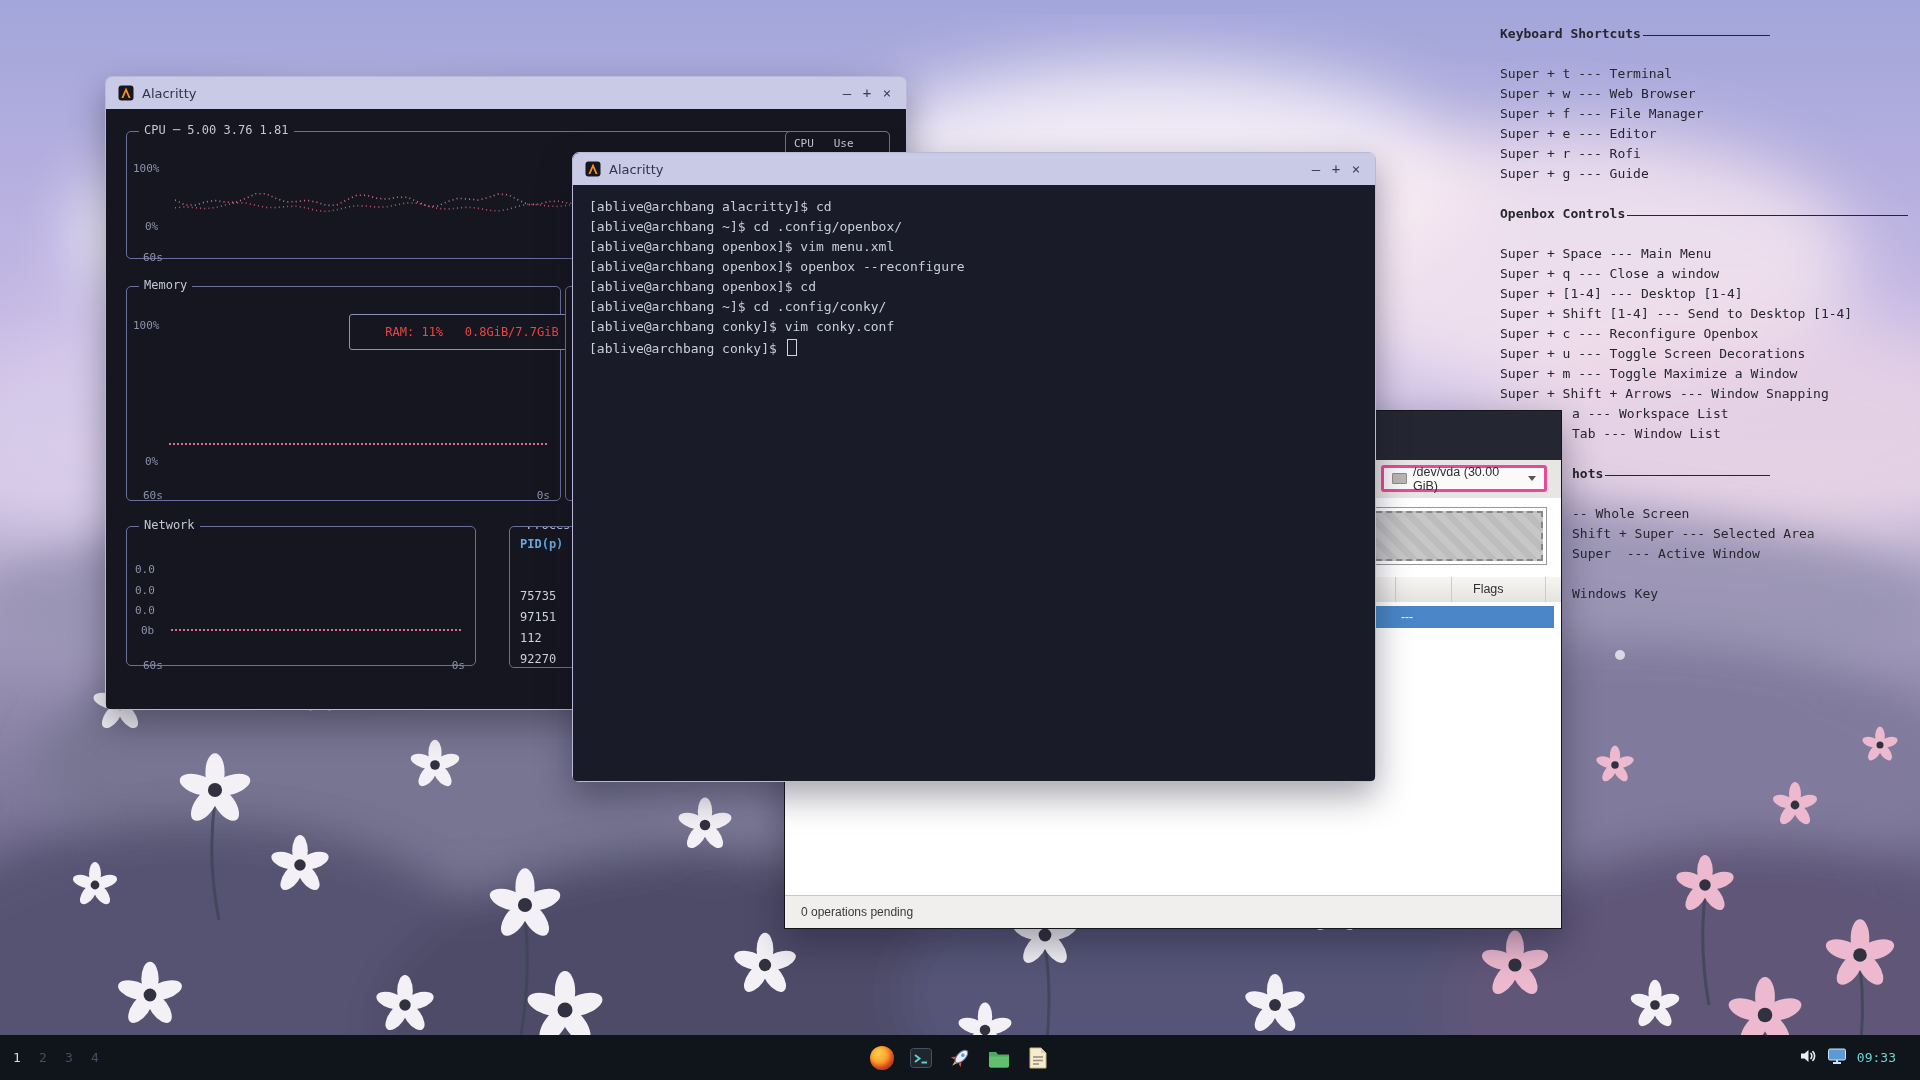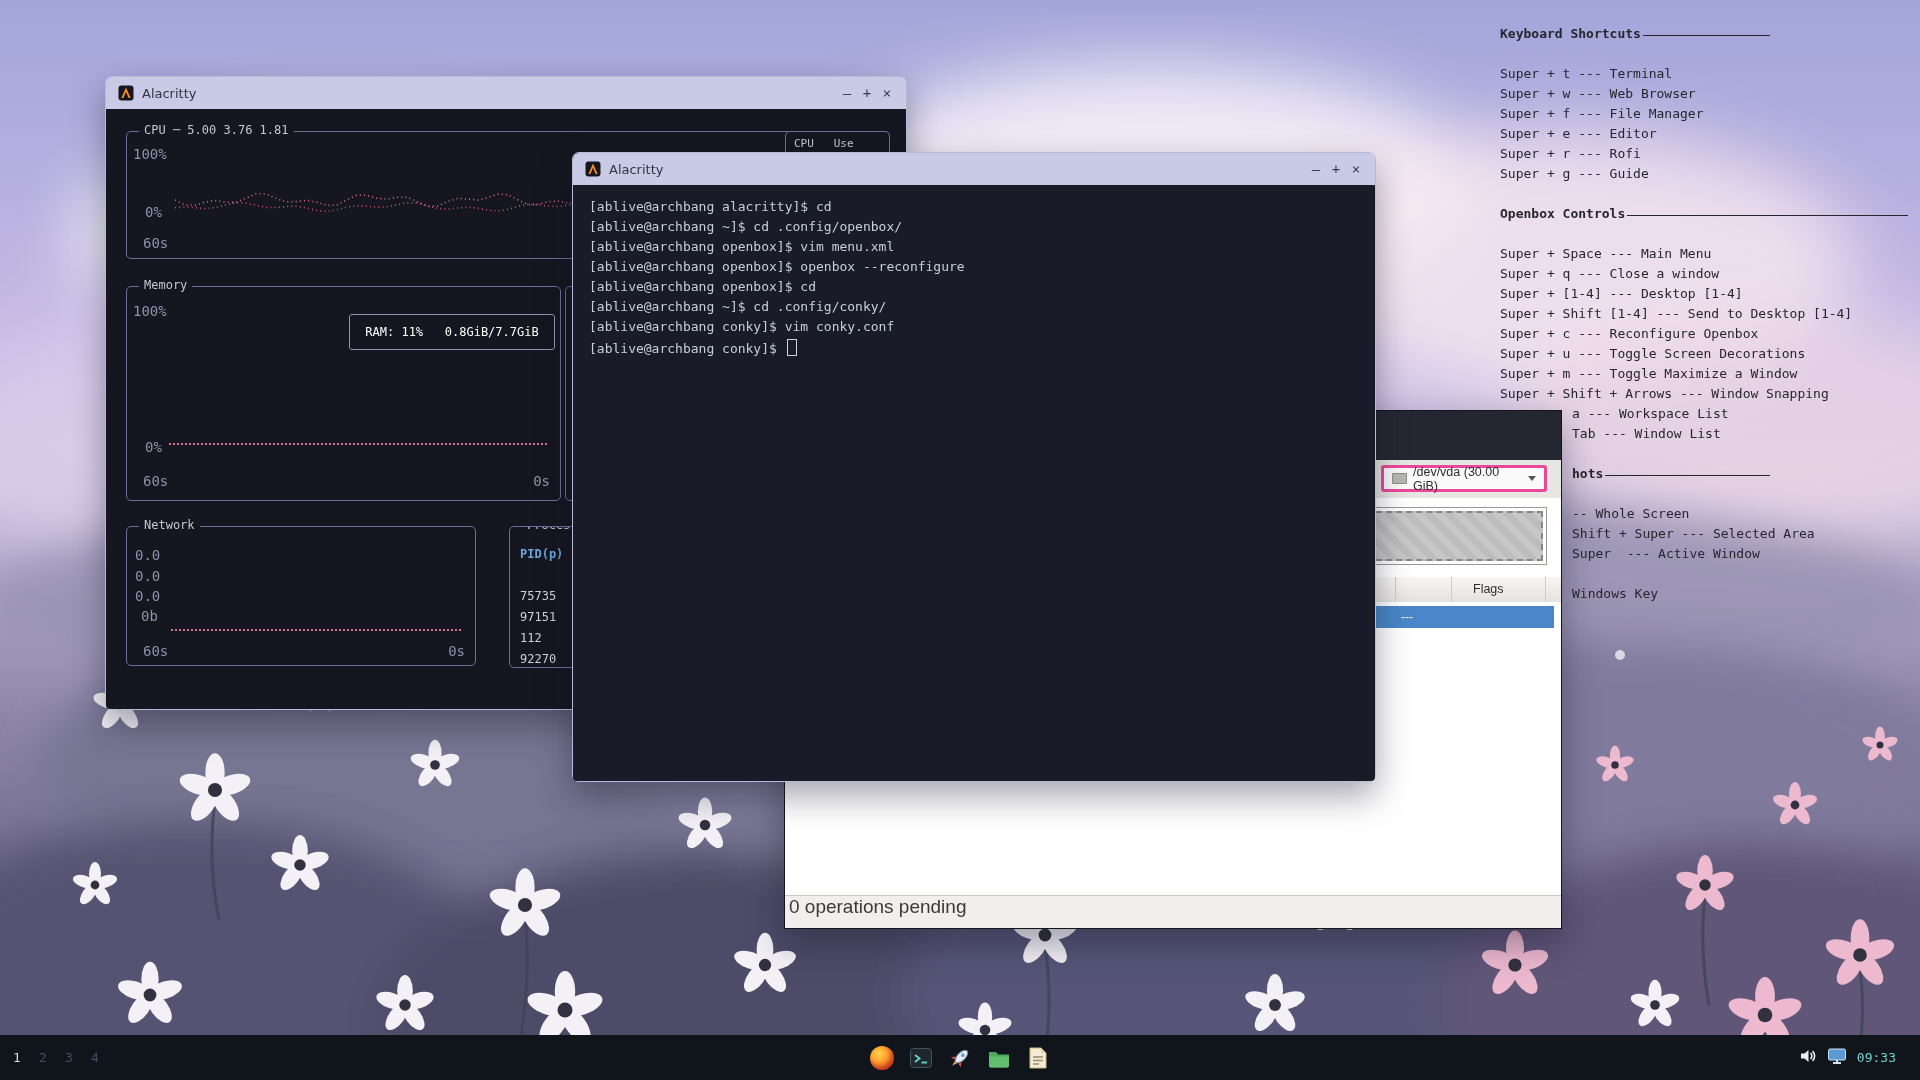--- a/index.html
+++ b/index.html
@@ -35,35 +35,35 @@
   .winbtns span{width:14px;text-align:center;cursor:default;}
   .app-icon{width:16px;height:16px;display:inline-block;}
   .term-body{position:absolute;left:0;right:0;top:32px;bottom:0;border-radius:0 0 4px 4px;}
 
   
   .monitor{left:105px;top:76px;width:800px;height:632px;z-index:2;border:1px solid #b9b9d6;border-radius:7px;}
   .monitor .term-body{background:#15161f;}
   .panel{position:absolute;border:1px solid #6b6f9d;border-radius:5px;background:#15161f;box-sizing:border-box;}
   .ptitle{position:absolute;top:-9px;left:12px;background:#15161f;padding:0 5px;
     font-size:12px;color:#c3c7d6;white-space:pre;}
-  .axlab{position:absolute;font-size:14px;color:#8d93ad;white-space:pre;}
+  .axlab{position:absolute;font-size:11px;color:#8d93ad;white-space:pre;margin-top:16px;}
   .cpu-panel{left:20px;top:54px;width:764px;height:128px;}
   .cpu-legend{left:679px;top:54px;width:105px;height:64px;z-index:2;}
   .cpu-legend .lg-head{position:absolute;left:8px;top:5px;font-size:11px;color:#c3c7d6;white-space:pre;}
   .cpu-svg{position:absolute;left:48px;top:8px;width:706px;height:88px;}
   .mem-panel{left:20px;top:209px;width:435px;height:215px;}
   .mem-legend{position:absolute;left:222px;top:27px;width:204px;height:34px;
     border:1px solid #8d92b8;border-radius:3px;background:#15161f;
     display:flex;align-items:center;justify-content:center;
-    font-size:12px;color:#ffffff;white-space:pre;}
+    font-size:12px;color:#ef4444;white-space:pre;padding-left:20px;}
   .dotline{position:absolute;border-top:2px dotted #d4718f;height:0;}
   .hidden-panel{left:459px;top:209px;width:325px;height:215px;}
   .net-panel{left:20px;top:449px;width:350px;height:140px;}
   .proc-panel{left:403px;top:449px;width:381px;height:142px;overflow:hidden;}
-  .proc-head{position:absolute;left:10px;top:20px;font-size:12px;font-weight:bold;color:#68a7e0;}
+  .proc-head{position:absolute;left:10px;top:10px;font-size:12px;font-weight:bold;color:#68a7e0;}
   .proc-row{position:absolute;left:10px;font-size:12px;color:#cfd3de;}
 
   
   .terminal{left:572px;top:152px;width:802px;height:628px;z-index:4;border:1px solid #b9b9d6;border-radius:7px;}
   .terminal .term-body{background:#1a1b28;padding:14px 16px;box-sizing:border-box;}
   .term-line{height:20px;font-size:13px;color:#c9cedb;white-space:pre;}
   .block-cursor{display:inline-block;width:8px;height:15px;border:1px solid #cfd3df;
     vertical-align:-3px;margin-left:2px;}
 
   
@@ -87,21 +87,21 @@
   .gp-header{position:absolute;left:0;right:0;top:166px;height:25px;
     background:linear-gradient(#f7f6f4,#e5e3df);border-bottom:1px solid #c9c6c0;font-size:12.5px;}
   .gp-header .gp-col{position:absolute;top:5px;}
   .gp-col-used{left:571px;}
   .gp-col-flags{left:688px;}
   .gp-sep{position:absolute;top:0;bottom:0;width:1px;background:#cfccc6;}
   .gp-list{position:absolute;left:0;right:0;top:191px;bottom:32px;background:#ffffff;}
   .gp-row-selected{position:absolute;left:1px;right:7px;top:4px;height:22px;background:#4a86c8;}
   .gp-row-selected span{position:absolute;left:615px;top:4px;font-size:12px;color:#f2f6fa;}
   .gp-status{position:absolute;left:0;right:0;bottom:0;height:32px;background:#f0efed;
-    border-top:1px solid #c9c6c0;display:flex;align-items:flex-start;padding-left:4px;font-size:19px;color:#3a3a3a;}
+    border-top:1px solid #c9c6c0;display:flex;align-items:center;padding-left:16px;font-size:12px;color:#3a3a3a;}
 
   
   .taskbar{position:absolute;left:0;right:0;bottom:0;height:45px;background:#10141b;z-index:10;}
   .pager{position:absolute;left:10px;top:0;height:45px;display:flex;align-items:center;gap:12px;
     font-size:13px;color:#454e63;}
   .pager span{width:14px;text-align:center;cursor:default;}
   .pager .active{color:#d5dce6;}
   .launchers{position:absolute;left:50%;top:0;transform:translateX(-50%);height:45px;
     display:flex;align-items:center;gap:13px;}
   .launchers .lbtn{width:26px;height:26px;display:flex;align-items:center;justify-content:center;}

